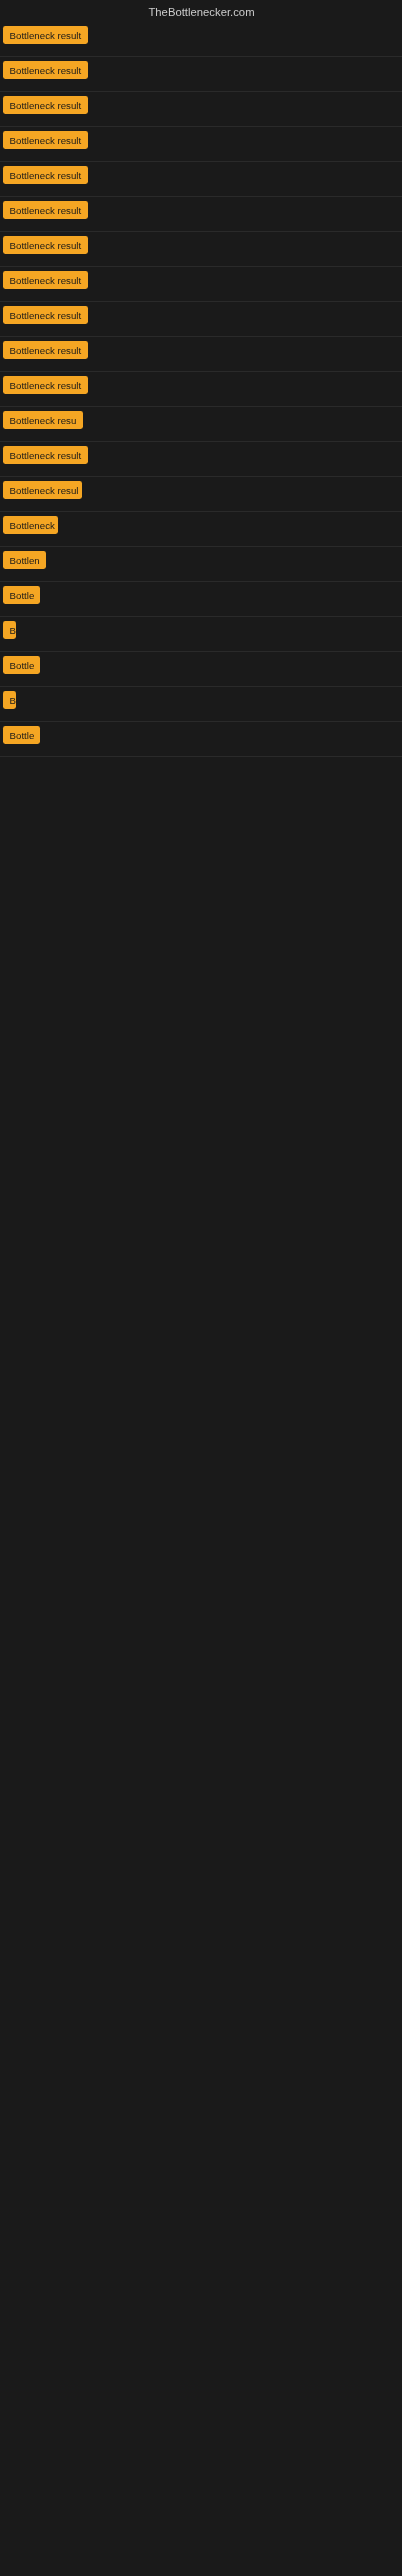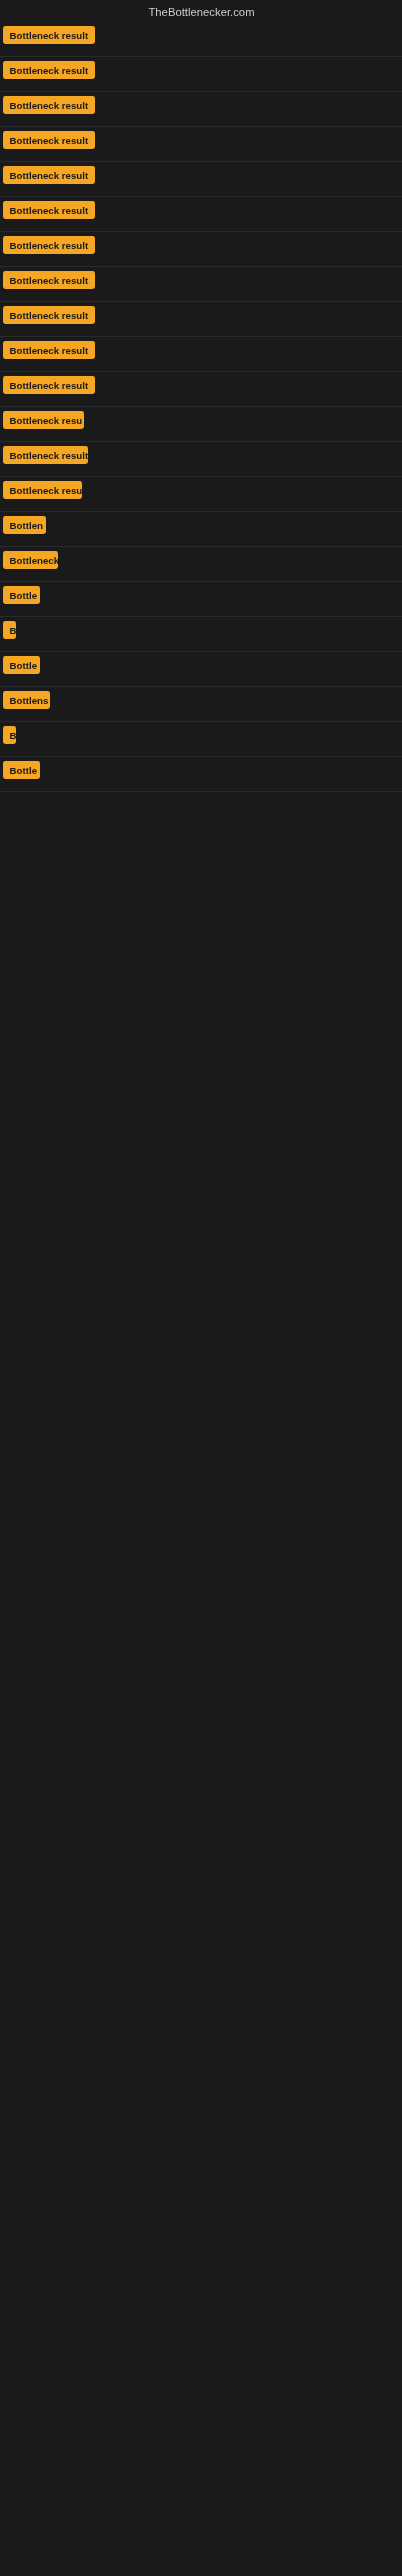--- a/index.html
+++ b/index.html
@@ -22,21 +22,21 @@
       font-size: 11.3px;
       padding: 6.4px 0 3.2px 0;
       font-weight: normal;
     }
 
     .bottleneck-badge {
       display: inline-block;
       background-color: #f5a623;
       color: #1a1a1a;
       font-size: 9.7px;
-      font-weight: bold;
+      font-weight: normal;
       padding: 3.2px 6.4px;
       border-radius: 2.4px;
       white-space: nowrap;
       overflow: hidden;
     }
 
     .row-block {
       display: block;
       padding: 4.8px 0 4.8px 3.2px;
       border-bottom: 0.8px solid #2a2a2a;
@@ -58,23 +58,22 @@
     <div class="row-block"><span class="bottleneck-badge" style="max-width: 97px;">Bottleneck result</span></div>
     <div class="row-block"><span class="bottleneck-badge" style="max-width: 96px;">Bottleneck result</span></div>
     <div class="row-block"><span class="bottleneck-badge" style="max-width: 97px;">Bottleneck result</span></div>
     <div class="row-block"><span class="bottleneck-badge" style="max-width: 96px;">Bottleneck result</span></div>
     <div class="row-block"><span class="bottleneck-badge" style="max-width: 94px;">Bottleneck result</span></div>
     <div class="row-block"><span class="bottleneck-badge" style="max-width: 93px;">Bottleneck result</span></div>
     <div class="row-block"><span class="bottleneck-badge" style="max-width: 96px;">Bottleneck result</span></div>
     <div class="row-block"><span class="bottleneck-badge" style="max-width: 81px;">Bottleneck resu</span></div>
     <div class="row-block"><span class="bottleneck-badge" style="max-width: 85px;">Bottleneck result</span></div>
     <div class="row-block"><span class="bottleneck-badge" style="max-width: 79px;">Bottleneck resul</span></div>
+    <div class="row-block"><span class="bottleneck-badge" style="max-width: 55px;">Bottleneck</span></div>
     <div class="row-block"><span class="bottleneck-badge" style="max-width: 43px;">Bottlen</span></div>
-    <div class="row-block"><span class="bottleneck-badge" style="max-width: 55px;">Bottleneck</span></div>
     <div class="row-block"><span class="bottleneck-badge" style="max-width: 37px;">Bottle</span></div>
     <div class="row-block"><span class="bottleneck-badge" style="max-width: 13px;">B</span></div>
     <div class="row-block"><span class="bottleneck-badge" style="max-width: 37px;">Bottle</span></div>
-    <div class="row-block"><span class="bottleneck-badge" style="max-width: 47px;">Bottlens</span></div>
     <div class="row-block"><span class="bottleneck-badge" style="max-width: 13px;">B</span></div>
     <div class="row-block"><span class="bottleneck-badge" style="max-width: 37px;">Bottle</span></div>
     <div style="height: 886px;"></div>
   </div>
 
 
 </body></html>

